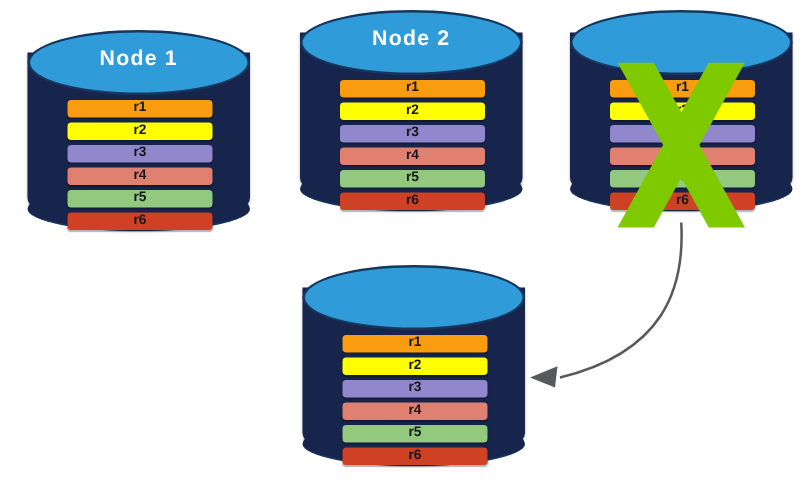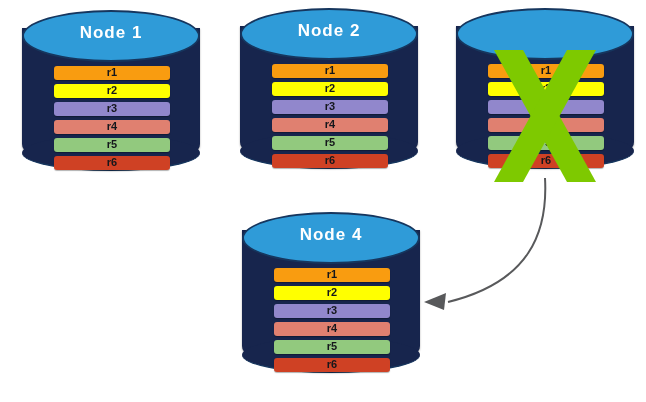--- a/index.html
+++ b/index.html
@@ -111,21 +111,21 @@
     height: 402px;
     z-index: 7;
     pointer-events: none;
   }
 </style>
 </head>
 <body>
 
 <div id="stage">
 
-  <div class="node" style="left:22px; top:10px;">
+  <div class="node" style="left:22px; top:24px;">
     <div class="body"></div>
     <div class="top"></div>
     <div class="top-label">Node  1</div>
     <div class="rows">
       <div class="row" style="background:#f99c10">r1</div>
       <div class="row" style="background:#ffff00">r2</div>
       <div class="row" style="background:#9187cc">r3</div>
       <div class="row" style="background:#e08070">r4</div>
       <div class="row" style="background:#92c97e">r5</div>
       <div class="row" style="background:#cf4124">r6</div>
@@ -162,21 +162,20 @@
   <svg class="cross" style="left:488px; top:50px;" width="114" height="138" viewBox="0 0 114 138">
     <g fill="#7ec900">
       <polygon points="6,0 35,0 108,132 79,132"></polygon>
       <polygon points="79,0 108,0 35,132 6,132"></polygon>
     </g>
   </svg>
 
   <div class="node" style="left:242px; top:212px;">
     <div class="body"></div>
     <div class="top"></div>
-    <div class="top-label">Node  4</div>
     <div class="rows">
       <div class="row" style="background:#f99c10">r1</div>
       <div class="row" style="background:#ffff00">r2</div>
       <div class="row" style="background:#9187cc">r3</div>
       <div class="row" style="background:#e08070">r4</div>
       <div class="row" style="background:#92c97e">r5</div>
       <div class="row" style="background:#cf4124">r6</div>
     </div>
   </div>
 

